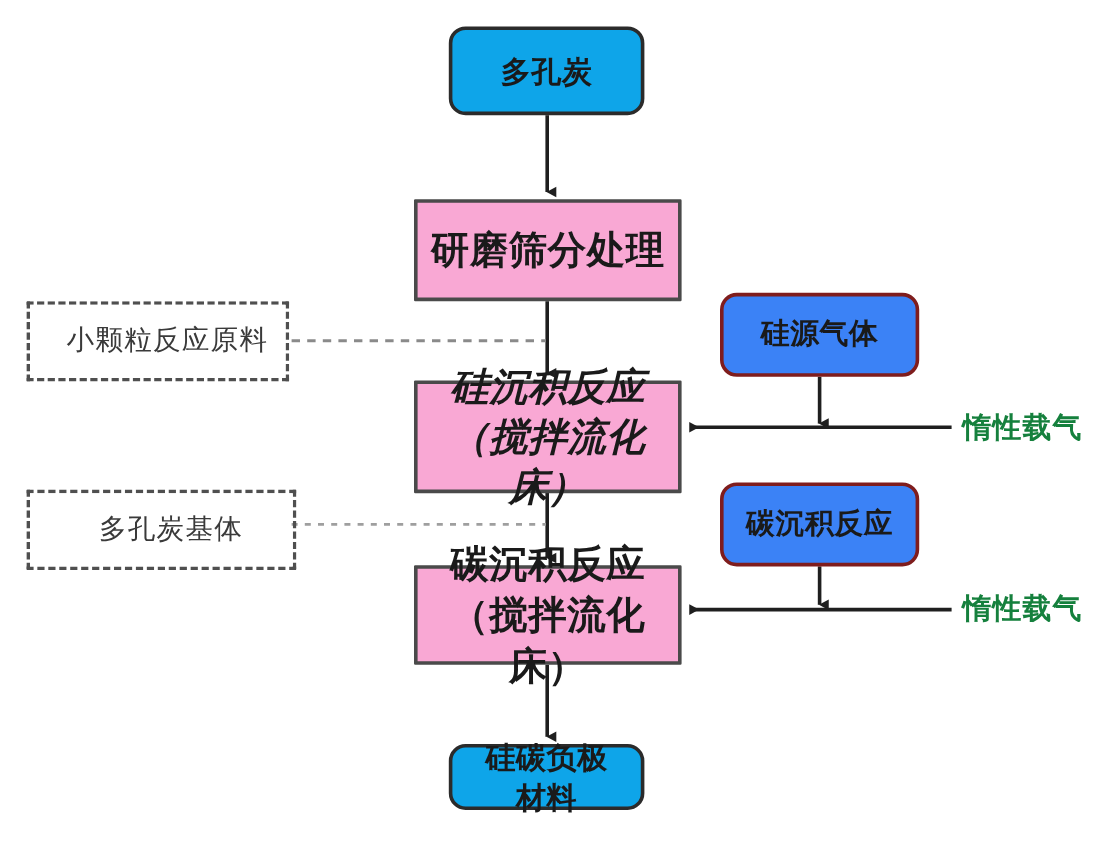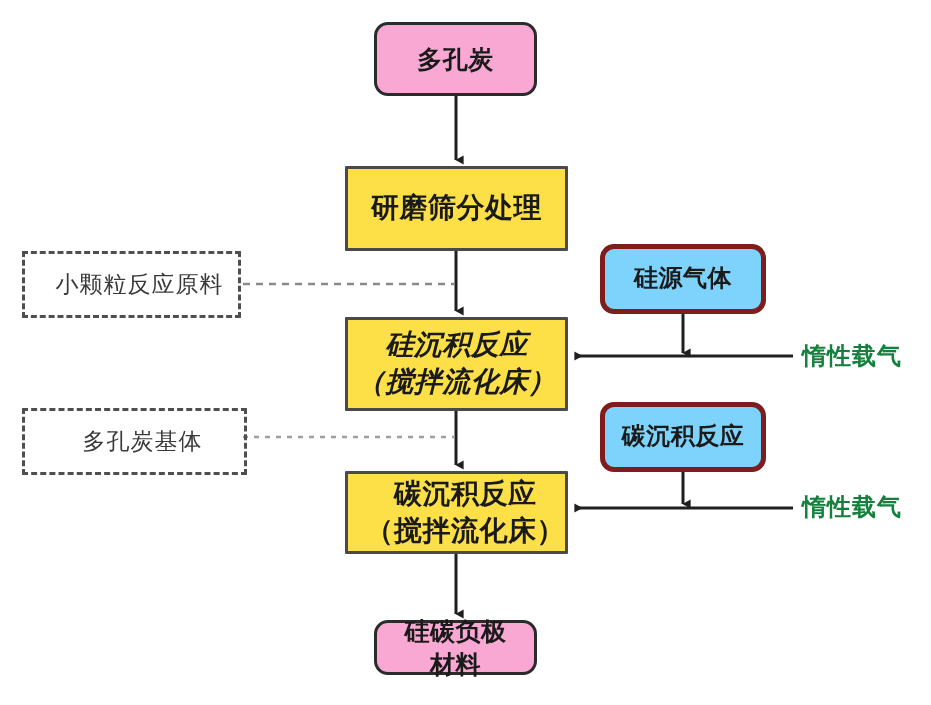--- a/index.html
+++ b/index.html
@@ -28,34 +28,34 @@
     align-items: center;
     justify-content: center;
     text-align: center;
     color: #1a1a1a;
     font-weight: 700;
     line-height: 1.32;
     letter-spacing: 0.5px;
     white-space: pre-line;
   }
   .terminal {
-    background: #f9a8d4;
+    background: #0ea5e9;
     border: 3px solid #2b2b2b;
     border-radius: 14px;
     font-size: 25px;
   }
   .process {
-    background: #fde047;
+    background: #f9a8d4;
     border: 3px solid #4a4a4a;
     border-radius: 1px;
-    font-size: 28px;
+    font-size: 32px;
   }
   .gasbox {
-    background: #7dd3fc;
-    border: 5px solid #7f1d1d;
+    background: #3b82f6;
+    border: 3px solid #7f1d1d;
     border-radius: 14px;
     font-size: 24px;
   }
   .annotation {
     background: transparent;
     border: 3px dashed #4f4f4f;
     border-radius: 1px;
     font-size: 23px;
     font-weight: 500;
     color: #3a3a3a;

